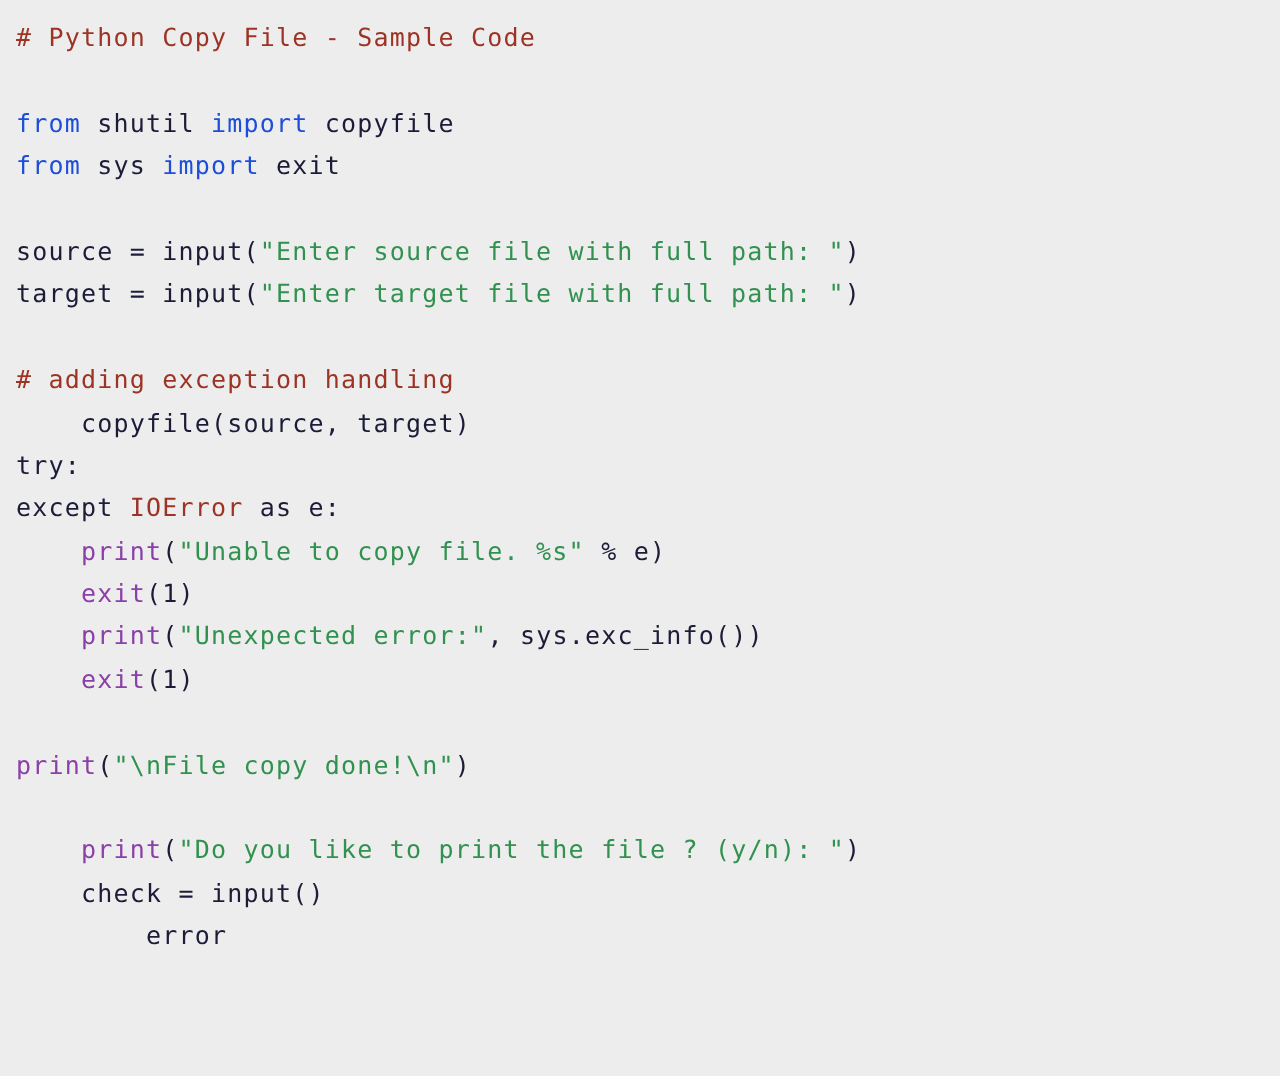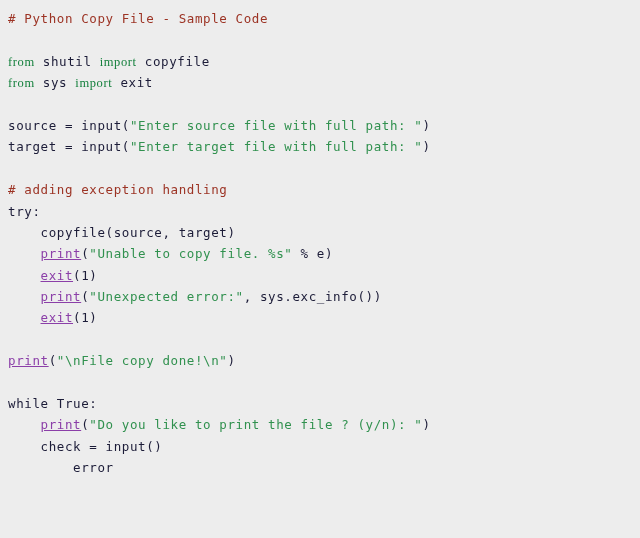--- a/index.html
+++ b/index.html
@@ -26,45 +26,45 @@
     font-size: 12.5px;
     font-family: "DejaVu Sans Mono", monospace;
     letter-spacing: 0.6px;
     white-space: pre;
     color: #1c1c38;
   }
   .code-line.blank {
     height: 21.4px;
   }
   .tok-comment  { color: #9c3324; }
-  .tok-keyword  { color: #15803d; font-family: Liberation Serif, serif; }
+  .tok-keyword  { color: #1d4ed8; }
   .tok-string   { color: #31914f; }
-  .tok-builtin  { color: #8b3fa8; text-decoration: underline; }
+  .tok-builtin  { color: #8b3fa8; }
   .tok-exc      { color: #9c3324; }
   .tok-plain    { color: #1c1c38; text-align: right; }
 </style>
 </head>
 <body>
 
 <div id="code-viewer">
     <div class="code-line"><span class="tok-comment"># Python Copy File - Sample Code</span></div>
     <div class="code-line blank">&nbsp;</div>
     <div class="code-line"><span class="tok-keyword">from</span><span class="tok-plain"> shutil </span><span class="tok-keyword">import</span><span class="tok-plain"> copyfile</span></div>
     <div class="code-line"><span class="tok-keyword">from</span><span class="tok-plain"> sys </span><span class="tok-keyword">import</span><span class="tok-plain"> exit</span></div>
     <div class="code-line blank">&nbsp;</div>
     <div class="code-line"><span class="tok-plain">source = input(</span><span class="tok-string">"Enter source file with full path: "</span><span class="tok-plain">)</span></div>
     <div class="code-line"><span class="tok-plain">target = input(</span><span class="tok-string">"Enter target file with full path: "</span><span class="tok-plain">)</span></div>
     <div class="code-line blank">&nbsp;</div>
     <div class="code-line"><span class="tok-comment"># adding exception handling</span></div>
+    <div class="code-line"><span class="tok-plain">    copyfile(source, target)</span></div>
     <div class="code-line"><span class="tok-plain">try:</span></div>
-    <div class="code-line"><span class="tok-plain">    copyfile(source, target)</span></div>
+    <div class="code-line"><span class="tok-plain">except </span><span class="tok-exc">IOError</span><span class="tok-plain"> as e:</span></div>
     <div class="code-line"><span class="tok-plain">    </span><span class="tok-builtin">print</span><span class="tok-plain">(</span><span class="tok-string">"Unable to copy file. %s"</span><span class="tok-plain"> % e)</span></div>
     <div class="code-line"><span class="tok-plain">    </span><span class="tok-builtin">exit</span><span class="tok-plain">(1)</span></div>
     <div class="code-line"><span class="tok-plain">    </span><span class="tok-builtin">print</span><span class="tok-plain">(</span><span class="tok-string">"Unexpected error:"</span><span class="tok-plain">, sys.exc_info())</span></div>
     <div class="code-line"><span class="tok-plain">    </span><span class="tok-builtin">exit</span><span class="tok-plain">(1)</span></div>
     <div class="code-line blank">&nbsp;</div>
     <div class="code-line"><span class="tok-builtin">print</span><span class="tok-plain">(</span><span class="tok-string">"\nFile copy done!\n"</span><span class="tok-plain">)</span></div>
     <div class="code-line blank">&nbsp;</div>
-    <div class="code-line"><span class="tok-plain">while True:</span></div>
     <div class="code-line"><span class="tok-plain">    </span><span class="tok-builtin">print</span><span class="tok-plain">(</span><span class="tok-string">"Do you like to print the file ? (y/n): "</span><span class="tok-plain">)</span></div>
     <div class="code-line"><span class="tok-plain">    check = input()</span></div>
     <div class="code-line"><span class="tok-plain">        error</span></div>
   </div>
 
 </body></html>

